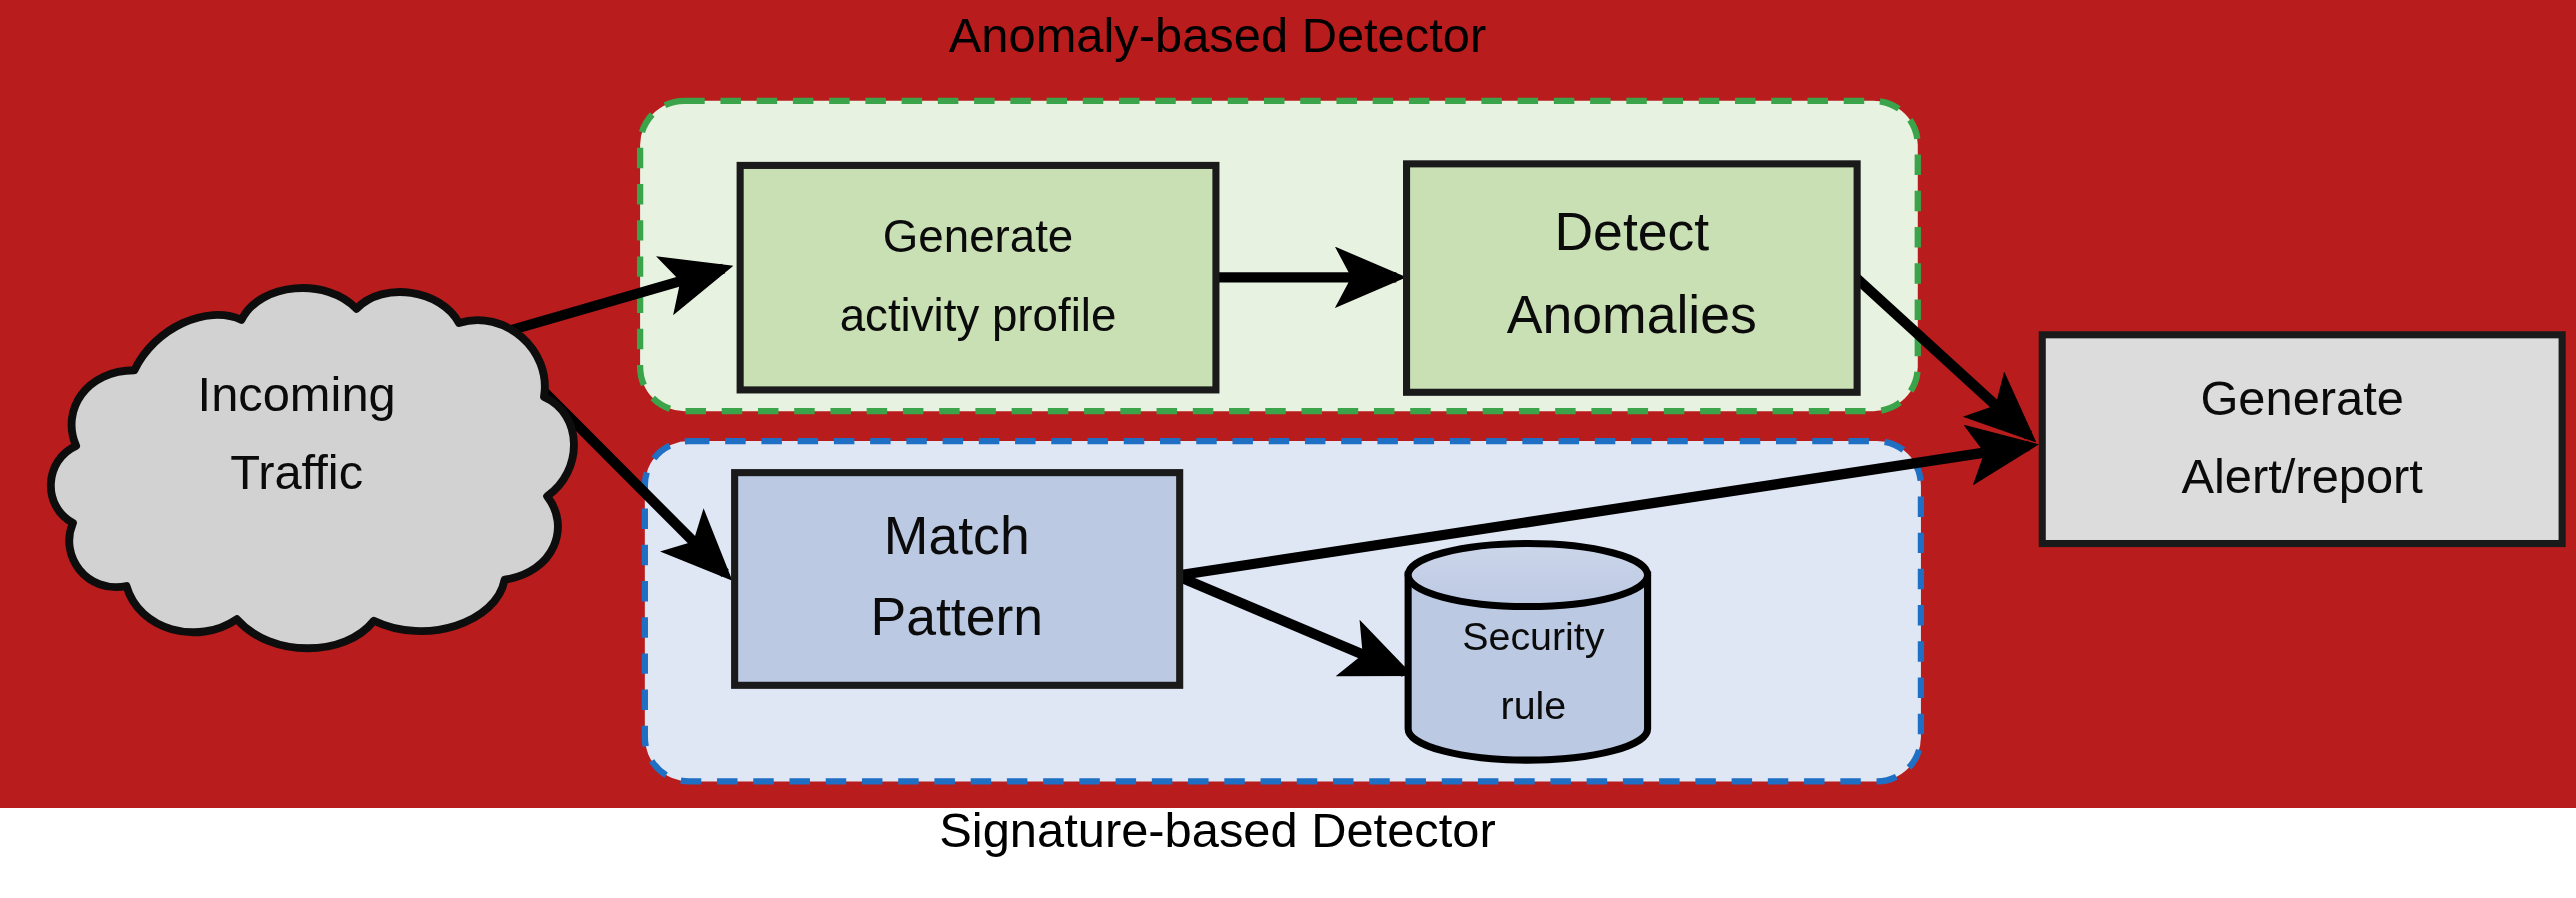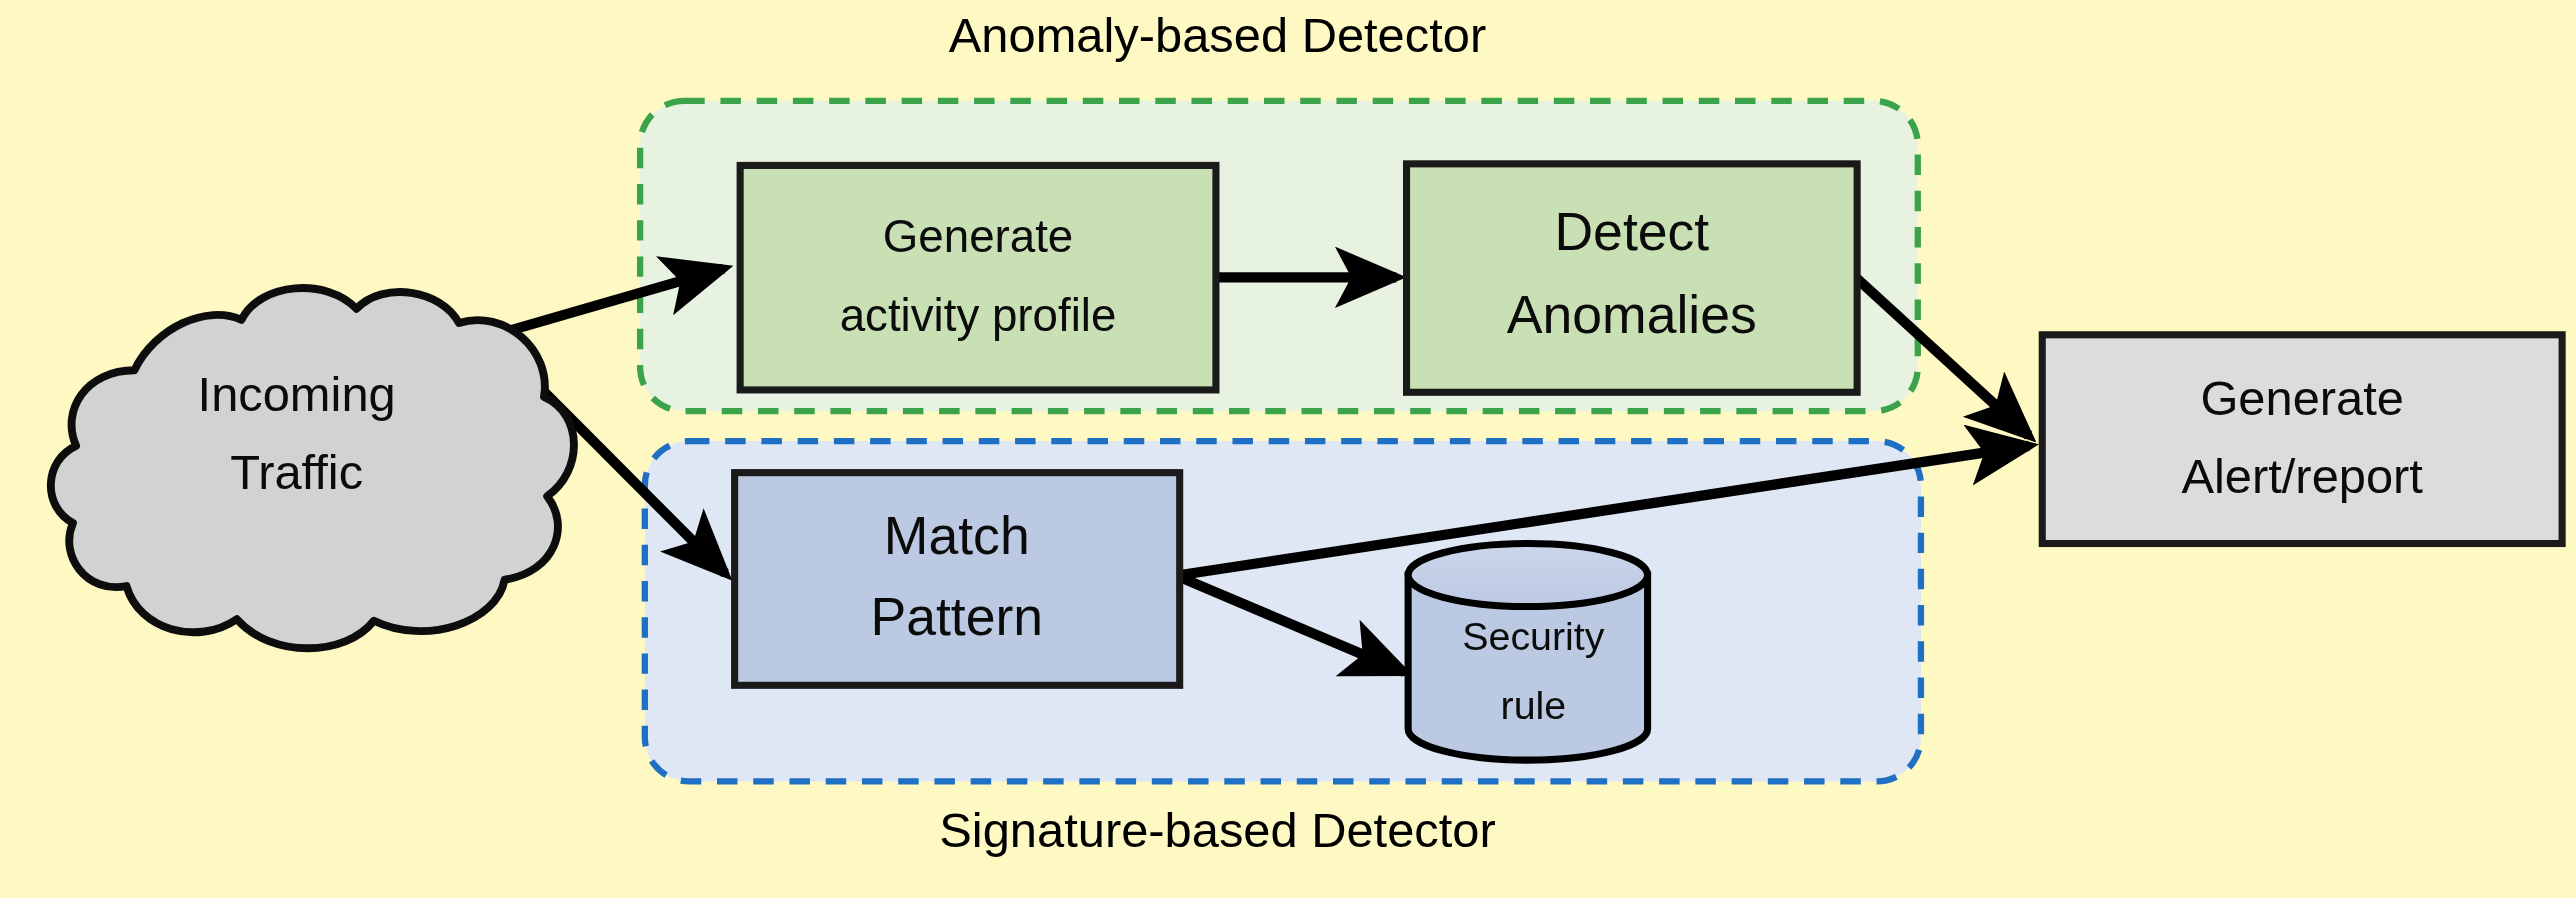--- a/index.html
+++ b/index.html
@@ -9,22 +9,22 @@
   }
   body {
     width: 2576px;
     height: 898px;
     font-family: "Liberation Sans", sans-serif;
     overflow: hidden;
   }
   #diagram-root {
     position: relative;
     width: 2576px;
-    height: 898px;
-    background: #fef9c3;
+    height: 808px;
+    background: #b91c1c;
   }
   svg.canvas {
     position: absolute;
     top: 0;
     left: 0;
     width: 2576px;
     height: 898px;
     display: block;
   }
   .node-text {

